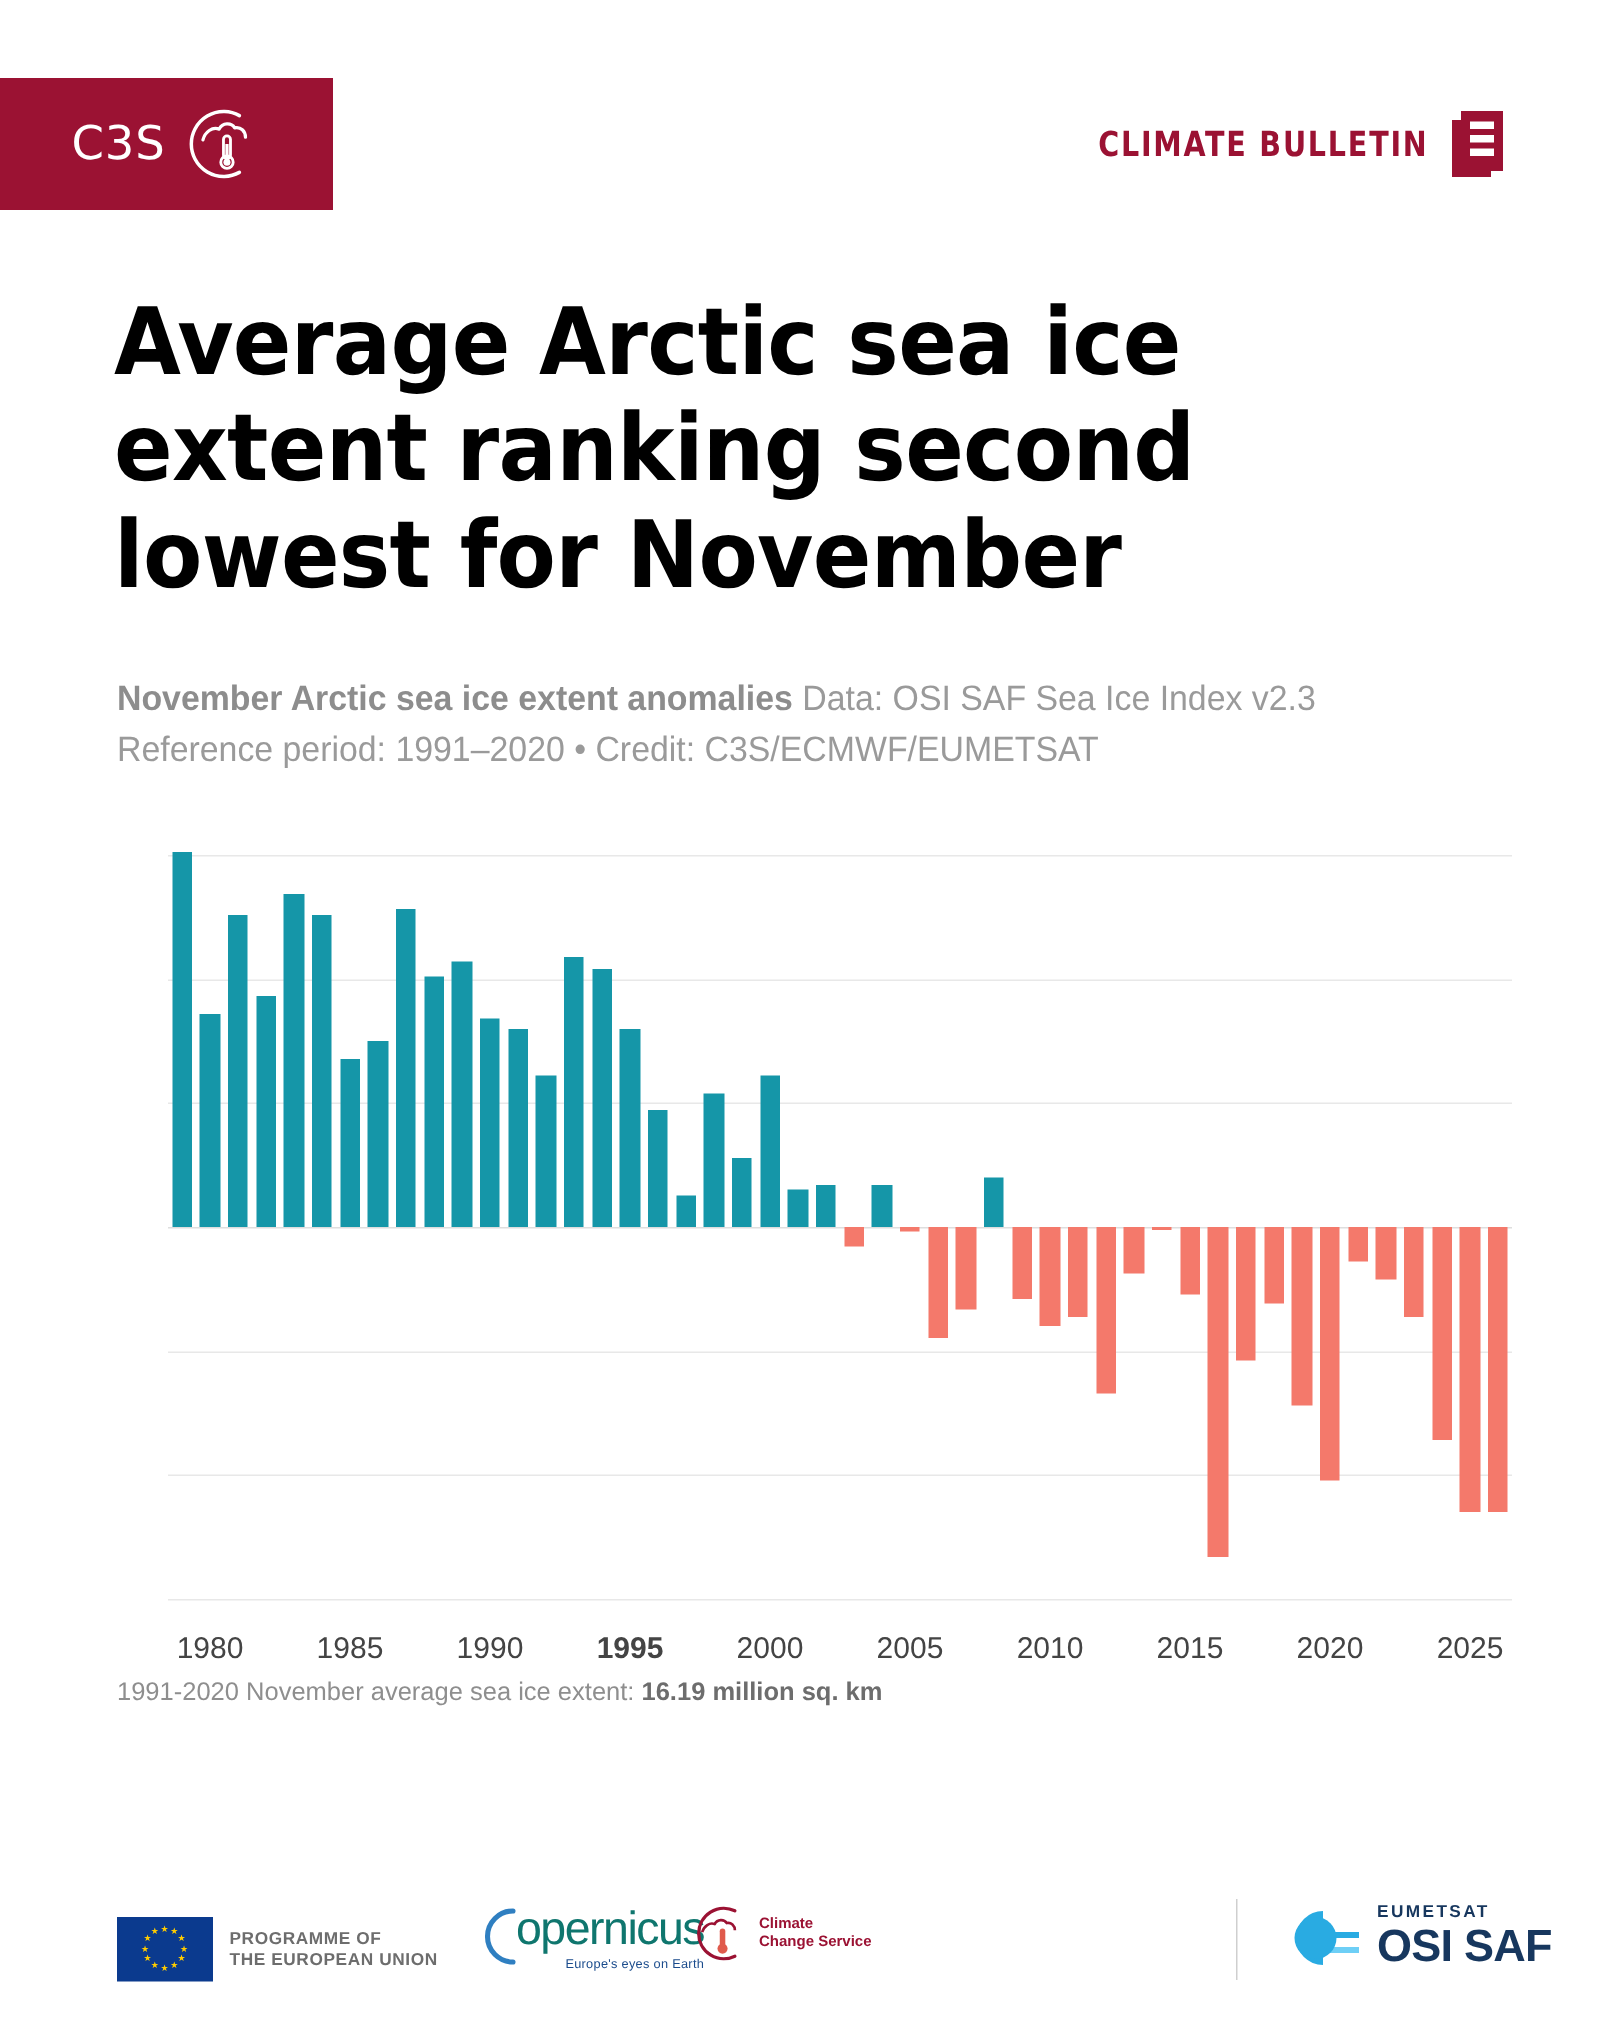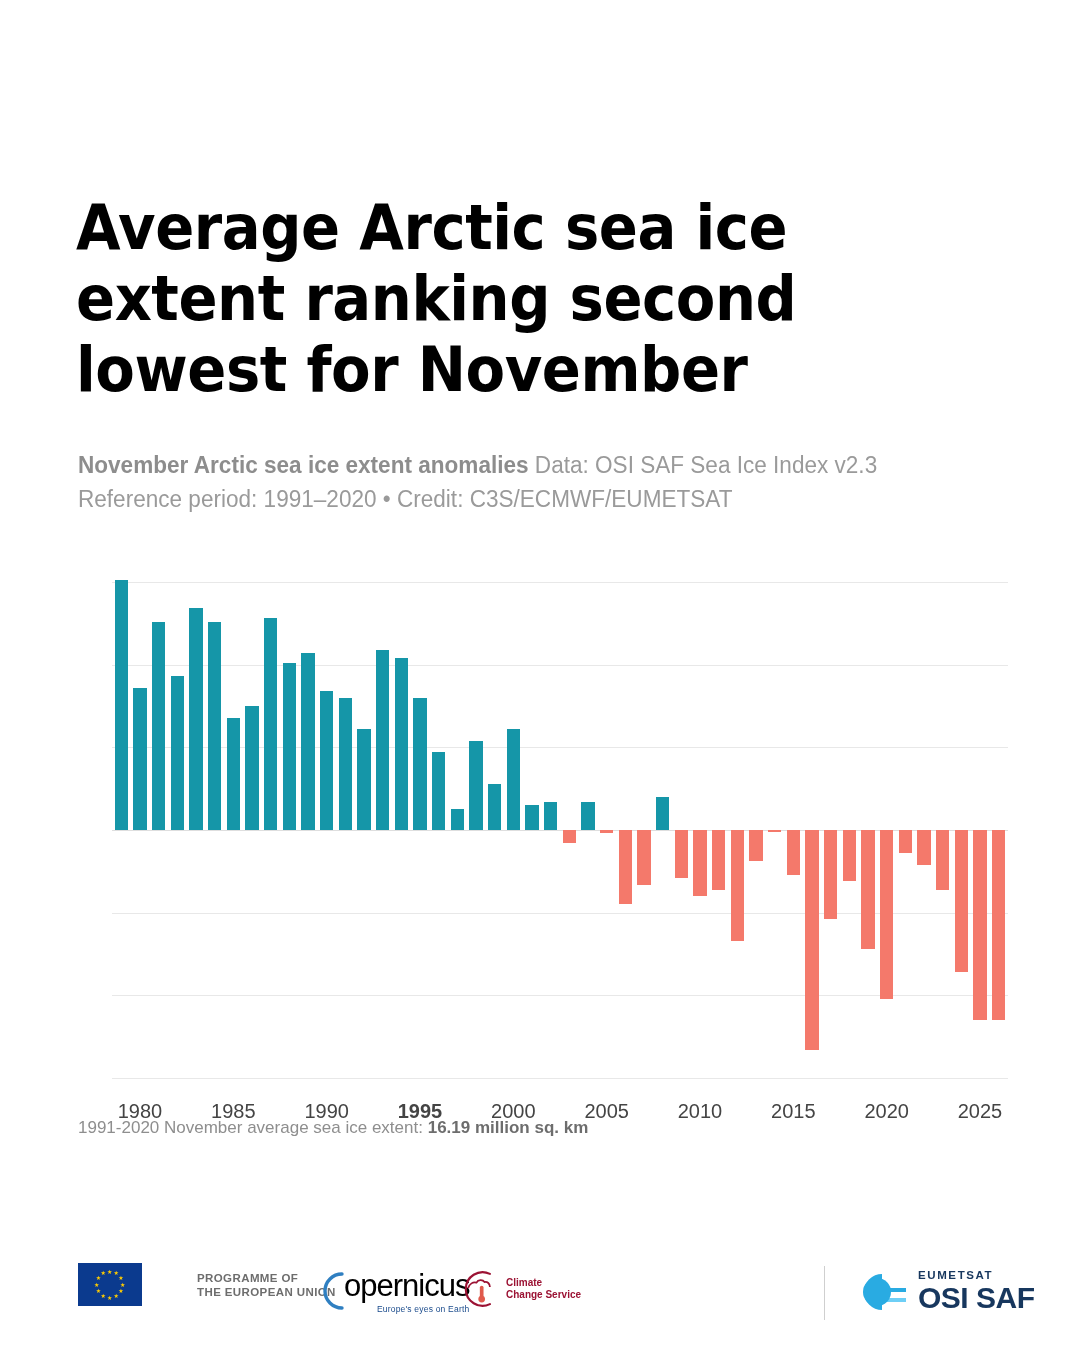--- a/index.html
+++ b/index.html
@@ -45,21 +45,21 @@
   
   .subtitle {
     position: absolute; left: 78px; top: 448px; width: 940px;
     font-size: 23.5px; line-height: 34px; color: #9a9a9a;
     font-family: "Liberation Sans", sans-serif;
     transform: scaleX(0.96); transform-origin: left top;
   }
   .subtitle b { color: #8d8d8d; font-weight: bold; }
 
   
-  .chart-wrap { position: absolute; left: 0; top: 560px; width: 884px; height: 560px; }
+  .chart-wrap { position: absolute; left: 0; top: 548px; width: 884px; height: 560px; }
   .plot {
     position: absolute; left: 112px; top: 22px;
     width: 896px; height: 496px;
   }
   .gridline {
     position: absolute; left: 0; width: 100%; height: 1px;
     background: #e8e8e8;
   }
   .zeroline { background: #dedede; }
   .bars { position: absolute; left: 0; top: 0; width: 100%; height: 100%; }
@@ -84,38 +84,59 @@
   .footer { position: absolute; left: 0; top: 1248px; width: 1080px; height: 90px; }
   .f-item { position: absolute; display: flex; align-items: center; }
   .eu-flag { width: 64px; height: 43px; background: #0b3a8e; position: relative; }
   .eu-star { position: absolute; color: #ffcc00; font-size: 6px; line-height: 6px; }
   .eu-text {
     margin-left: 11px; font-size: 11.5px; line-height: 14px;
     color: #6d6d6d; font-weight: bold; letter-spacing: 0.4px;
     font-family: "Liberation Sans", sans-serif;
   }
   .cop-text {
-    font-size: 31px; color: #000000; font-family: "Liberation Sans", sans-serif;
+    font-size: 31px; color: #0f766e; font-family: "Liberation Sans", sans-serif;
     letter-spacing: -1px; font-weight: 400;
   }
   .cop-sub { font-size: 8.5px; color: #1a4b8c; letter-spacing: 0.2px; }
   .c3s-text { font-size: 10px; color: #9B1233; line-height: 12px; font-weight: bold; }
   .impl { font-size: 9.5px; color: #7e7e7e; letter-spacing: 0.3px; font-weight: bold; }
   .ecmwf-text { font-size: 33px; color: #1668b3; font-weight: bold; letter-spacing: -1.2px;
     font-family: "Liberation Sans", sans-serif; }
   .divider { position: absolute; width: 1px; height: 54px; background: #cfcfcf; }
   .eum-top { font-size: 11.5px; color: #17375e; font-weight: bold; letter-spacing: 1.6px; }
   .eum-main { font-size: 30px; color: #17375e; font-weight: bold; letter-spacing: -0.5px;
     font-family: "Liberation Sans", sans-serif; }
 </style>
 </head>
 <body>
 
 <div class="page">
 
+  <div class="header">
+    <div class="brand-block">
+      <span class="brand-text">C3S</span>
+      <svg class="brand-mark" viewBox="0 0 60 60">
+        <path d="M44 9 A24 24 0 1 0 44 51" stroke="#fff" stroke-width="2.6" fill="none" stroke-linecap="round"></path>
+        <path d="M17 27 c1.5-6 7-10 12-8 c2.5-5 9-5 11.5-1 c4.5-1 8 2.5 8 7" stroke="#fff" stroke-width="2.4" fill="none" stroke-linecap="round" stroke-linejoin="round"></path>
+        <rect x="32.2" y="24" width="5.2" height="17" rx="2.6" stroke="#fff" stroke-width="2.1" fill="none"></rect>
+        <circle cx="34.8" cy="43.5" r="4.6" stroke="#fff" stroke-width="2.1" fill="none"></circle>
+        <rect x="33.6" y="30" width="2.4" height="13" fill="#fff"></rect>
+        <circle cx="34.8" cy="43.5" r="2.6" fill="#fff"></circle>
+      </svg>
+    </div>
+    <div class="bulletin-label">CLIMATE BULLETIN</div>
+    <svg class="bulletin-icon" viewBox="0 0 44 50">
+      <path d="M4 8 h26 v38 h-26 z" fill="#9B1233"></path>
+      <path d="M10 2 h28 v40 h-28 z" fill="#9B1233"></path>
+      <rect x="16" y="9" width="16" height="5" fill="#fff"></rect>
+      <rect x="16" y="18" width="16" height="5" fill="#fff"></rect>
+      <rect x="16" y="27" width="16" height="5" fill="#fff"></rect>
+    </svg>
+  </div>
 
   <div class="title">Average Arctic sea ice extent ranking second lowest for November</div>
 
   <div class="subtitle">
     <div>
       <b>November Arctic sea ice extent anomalies</b><span> Data: OSI SAF Sea Ice Index v2.3</span>
     </div>
     <div>Reference period: 1991–2020 • Credit: C3S/ECMWF/EUMETSAT</div>
   </div>
 
@@ -194,21 +215,21 @@
         <div class="xtick" style="left: 868px;">2025</div>
       </div>
   </div>
 
   <div class="caption">
     <span>1991-2020 November average sea ice extent: </span><b>16.19 million sq. km</b>
   </div>
 
   <div class="footer">
 
-    <div class="f-item" style="left:78px; top:15px;gap:44px;">
+    <div class="f-item" style="left:78px; top:30px;">
       <div class="eu-flag" id="eu-flag">
           <span class="eu-star" style="left: 29px; top: 5.5px;">★</span>
           <span class="eu-star" style="left: 35.5px; top: 7.24167px;">★</span>
           <span class="eu-star" style="left: 40.2583px; top: 12px;">★</span>
           <span class="eu-star" style="left: 42px; top: 18.5px;">★</span>
           <span class="eu-star" style="left: 40.2583px; top: 25px;">★</span>
           <span class="eu-star" style="left: 35.5px; top: 29.7583px;">★</span>
           <span class="eu-star" style="left: 29px; top: 31.5px;">★</span>
           <span class="eu-star" style="left: 22.5px; top: 29.7583px;">★</span>
           <span class="eu-star" style="left: 17.7417px; top: 25px;">★</span>

